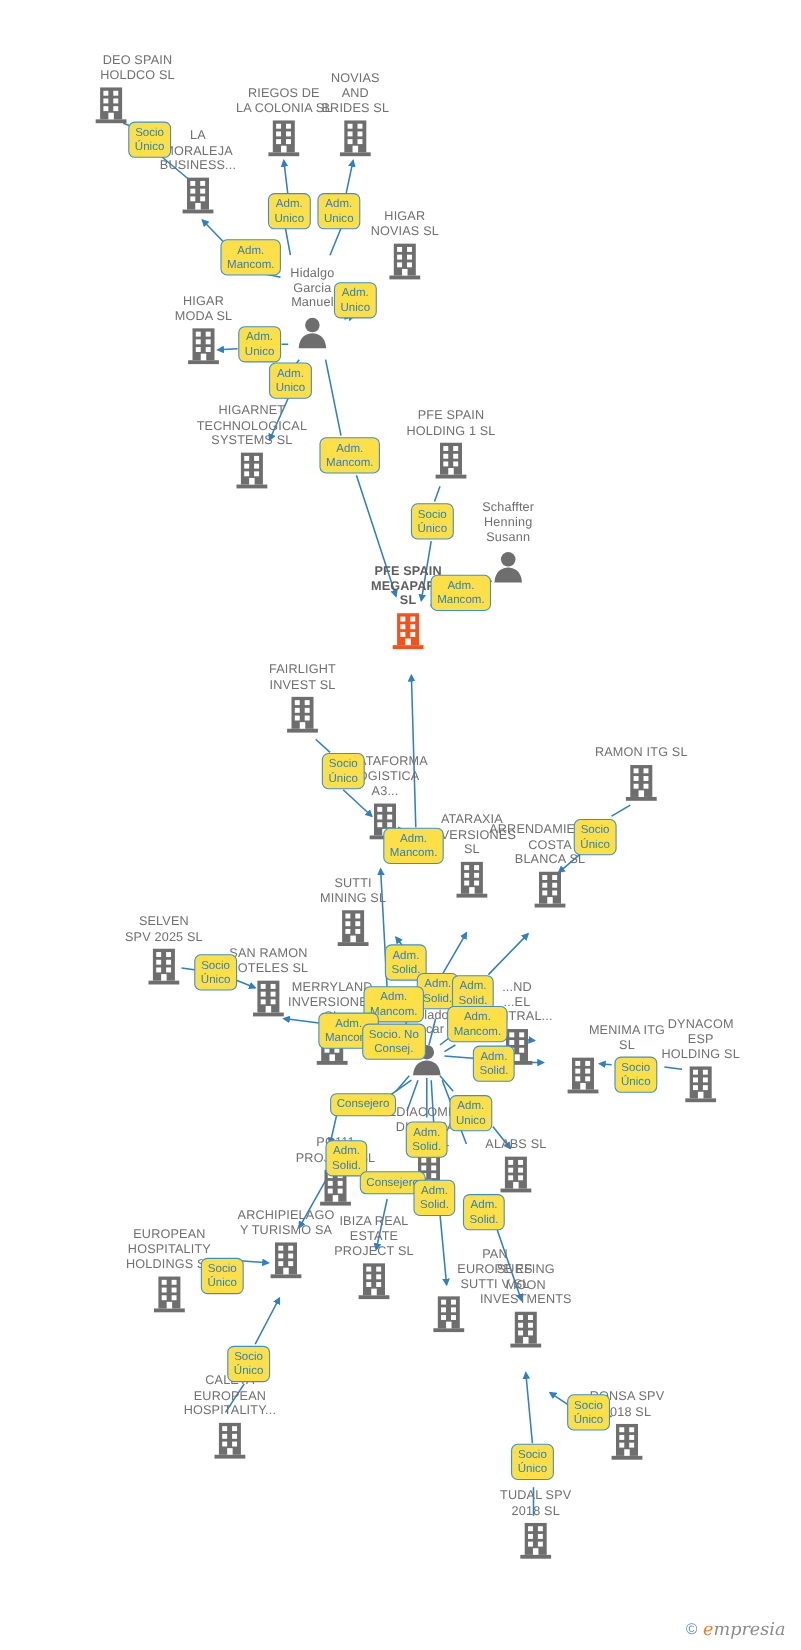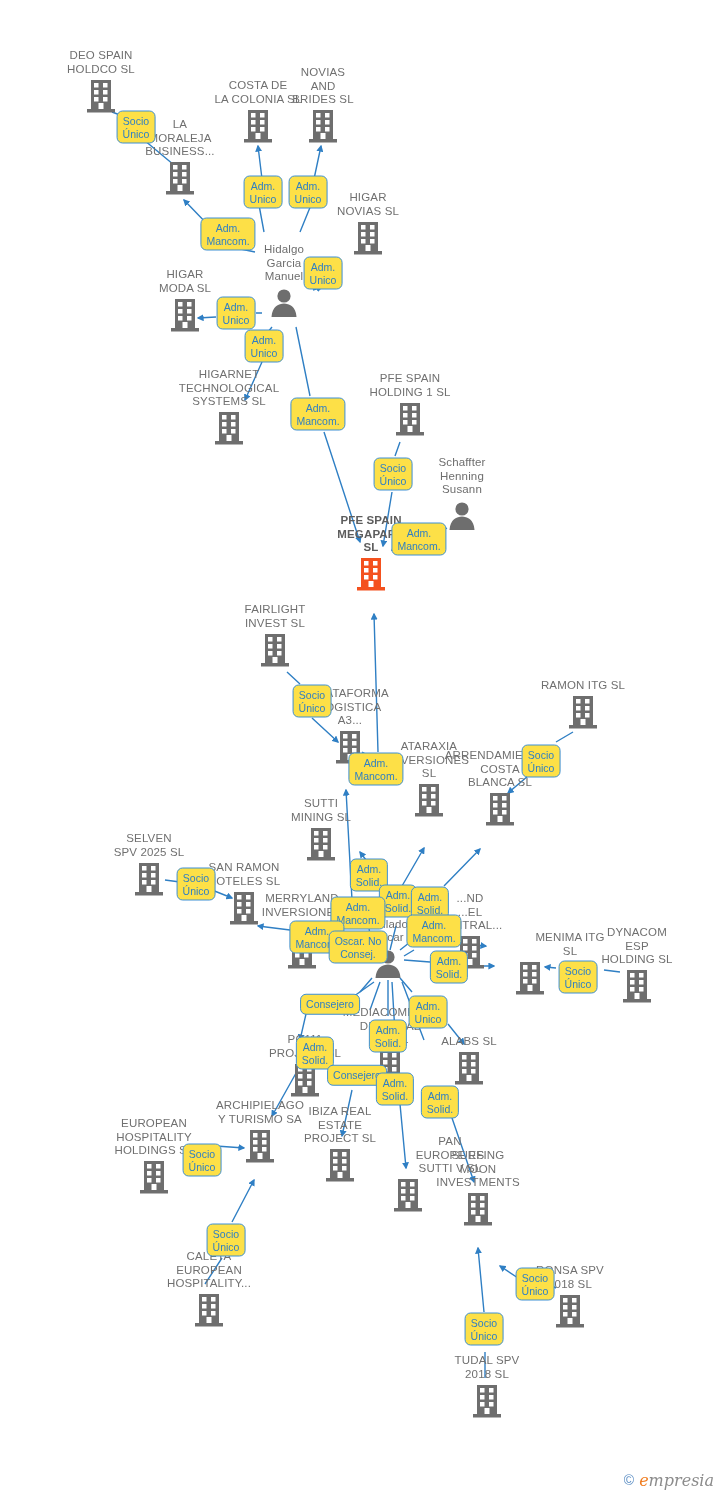--- a/index.html
+++ b/index.html
@@ -141,21 +141,21 @@
             <rect x="5" y="2" width="20" height="29" fill="#6e6e6e"></rect>
             <rect x="1" y="31" width="28" height="3.5" fill="#6e6e6e"></rect>
             <rect x="8" y="5" width="4.5" height="4.5" fill="#ffffff"></rect>
             <rect x="17" y="5" width="4.5" height="4.5" fill="#ffffff"></rect>
             <rect x="8" y="12" width="4.5" height="4.5" fill="#ffffff"></rect>
             <rect x="17" y="12" width="4.5" height="4.5" fill="#ffffff"></rect>
             <rect x="8" y="19" width="4.5" height="4.5" fill="#ffffff"></rect>
             <rect x="17" y="19" width="4.5" height="4.5" fill="#ffffff"></rect>
             <rect x="12.5" y="25" width="5" height="6" fill="#ffffff"></rect>
           </svg></div>
-        <div class="nlabel above" style="top: -22px;">
+        <div class="nlabel above" style="top: -22px; margin-left: 24px;">
           <div>DEO SPAIN</div>
           <div>HOLDCO  SL</div>
         </div>
       </div>
       <div class="node company" style="left: 180px; top: 180px;">
         <div class="icon"><svg width="30" height="36" viewBox="0 0 30 36">
             <rect x="5" y="2" width="20" height="29" fill="#6e6e6e"></rect>
             <rect x="1" y="31" width="28" height="3.5" fill="#6e6e6e"></rect>
             <rect x="8" y="5" width="4.5" height="4.5" fill="#ffffff"></rect>
             <rect x="17" y="5" width="4.5" height="4.5" fill="#ffffff"></rect>
@@ -177,21 +177,21 @@
             <rect x="1" y="31" width="28" height="3.5" fill="#6e6e6e"></rect>
             <rect x="8" y="5" width="4.5" height="4.5" fill="#ffffff"></rect>
             <rect x="17" y="5" width="4.5" height="4.5" fill="#ffffff"></rect>
             <rect x="8" y="12" width="4.5" height="4.5" fill="#ffffff"></rect>
             <rect x="17" y="12" width="4.5" height="4.5" fill="#ffffff"></rect>
             <rect x="8" y="19" width="4.5" height="4.5" fill="#ffffff"></rect>
             <rect x="17" y="19" width="4.5" height="4.5" fill="#ffffff"></rect>
             <rect x="12.5" y="25" width="5" height="6" fill="#ffffff"></rect>
           </svg></div>
         <div class="nlabel above" style="top: -22px;">
-          <div>COSTA DE</div>
+          <div>RIEGOS DE</div>
           <div>LA COLONIA SL</div>
         </div>
       </div>
       <div class="node company" style="left: 323px; top: 128px;">
         <div class="icon"><svg width="30" height="36" viewBox="0 0 30 36">
             <rect x="5" y="2" width="20" height="29" fill="#6e6e6e"></rect>
             <rect x="1" y="31" width="28" height="3.5" fill="#6e6e6e"></rect>
             <rect x="8" y="5" width="4.5" height="4.5" fill="#ffffff"></rect>
             <rect x="17" y="5" width="4.5" height="4.5" fill="#ffffff"></rect>
             <rect x="8" y="12" width="4.5" height="4.5" fill="#ffffff"></rect>
@@ -803,21 +803,21 @@
       </div>
       <div class="reltag" style="left: 434px; top: 931px;">
         <div>Adm.</div>
         <div>Mancom.</div>
       </div>
       <div class="reltag" style="left: 317px; top: 937px;">
         <div>Adm.</div>
         <div>Mancom.</div>
       </div>
       <div class="reltag" style="left: 358px; top: 947px;">
-        <div>Oscar.  No</div>
+        <div>Socio.  No</div>
         <div>Consej.</div>
       </div>
       <div class="reltag" style="left: 449px; top: 967px;">
         <div>Adm.</div>
         <div>Solid.</div>
       </div>
       <div class="reltag" style="left: 578px; top: 977px;">
         <div>Socio</div>
         <div>Único</div>
       </div>

